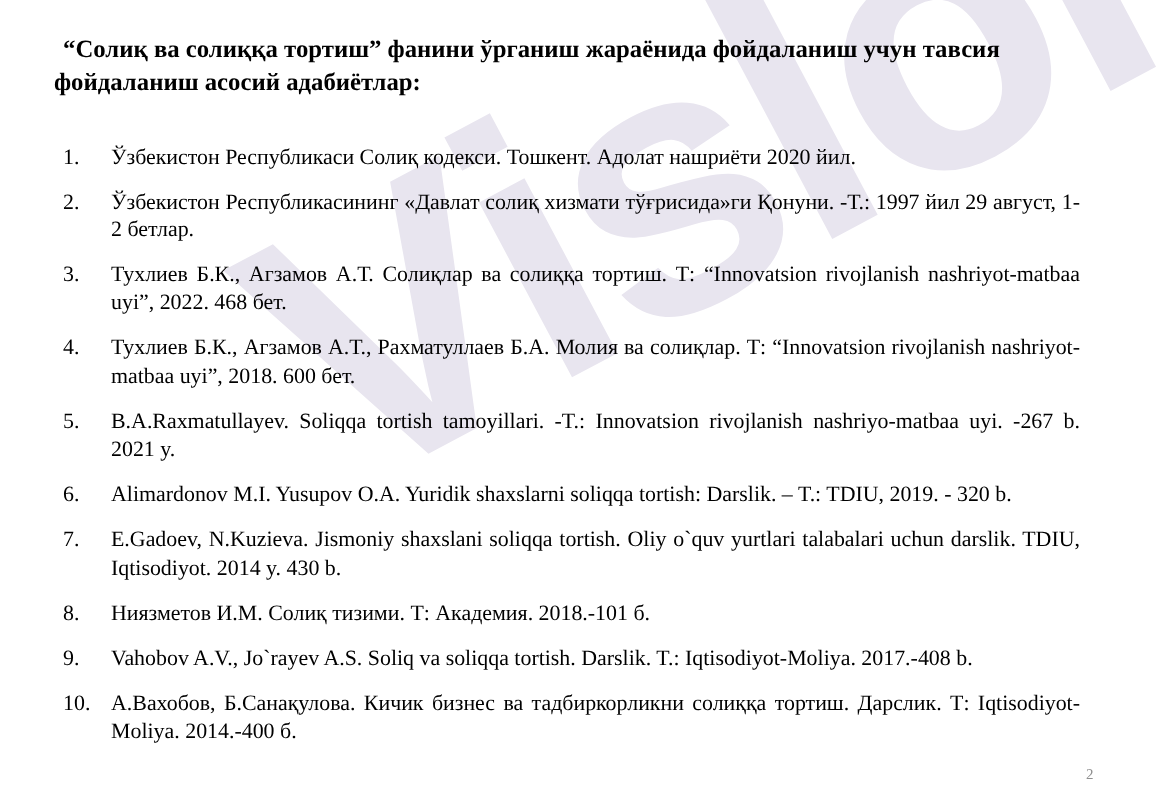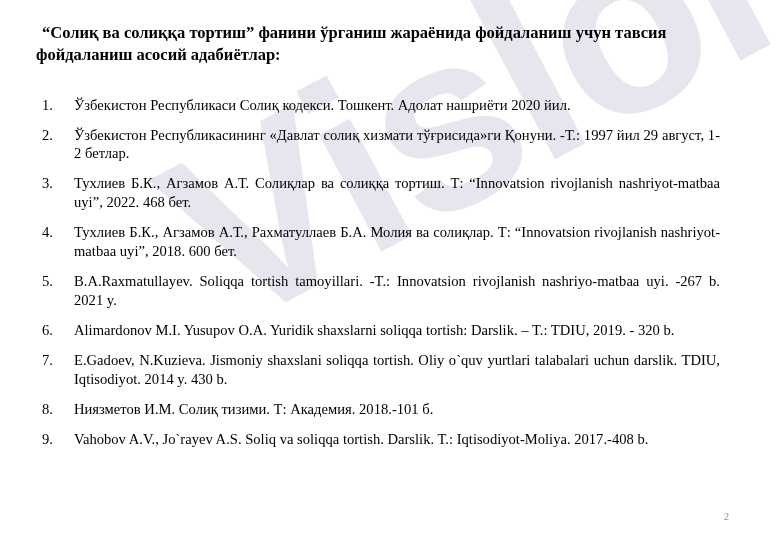--- a/index.html
+++ b/index.html
@@ -139,17 +139,21 @@
         <span>E.Gadoev, N.Kuzieva. Jismoniy shaxslani soliqqa tortish. Oliy o`quv yurtlari talabalari uchun darslik. TDIU, Iqtisodiyot. 2014 y. 430 b.</span>
       </li>
       <li>
         <span class="num">8.</span>
         <span>Ниязметов И.М. Солиқ тизими. Т: Академия. 2018.-101 б.</span>
       </li>
       <li>
         <span class="num">9.</span>
         <span>Vahobov A.V., Jo`rayev A.S. Soliq va soliqqa tortish. Darslik. T.: Iqtisodiyot-Moliya. 2017.-408 b.</span>
       </li>
+      <li>
+        <span class="num">10.</span>
+        <span>А.Вахобов, Б.Санақулова. Кичик бизнес ва тадбиркорликни солиққа тортиш. Дарслик. Т: Iqtisodiyot-Moliya. 2014.-400 б.</span>
+      </li>
     </ol>
 
   </div>
   <div class="page-number">2</div>
 </div>
 
 </body></html>

